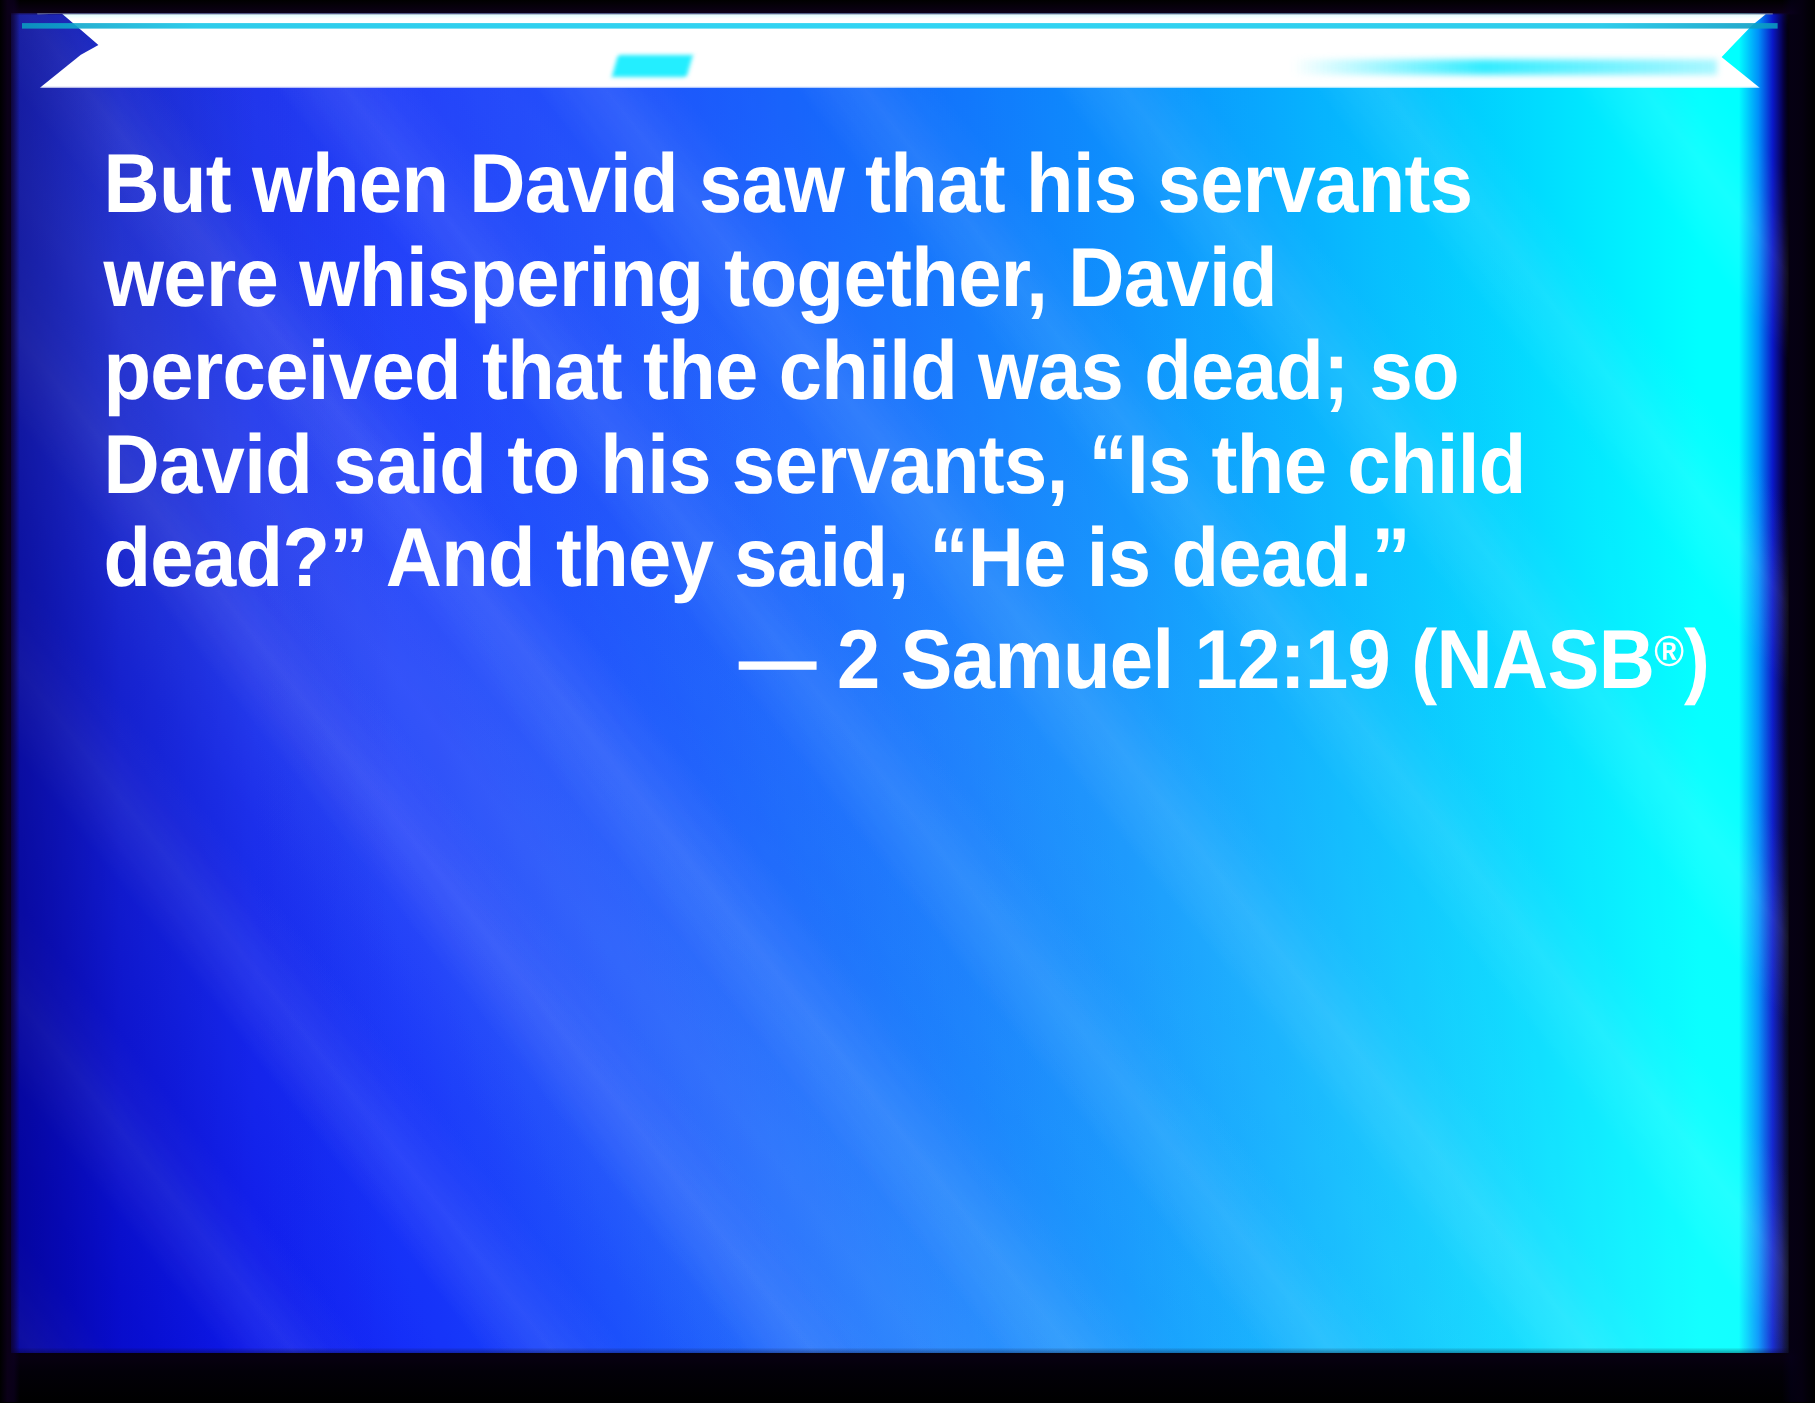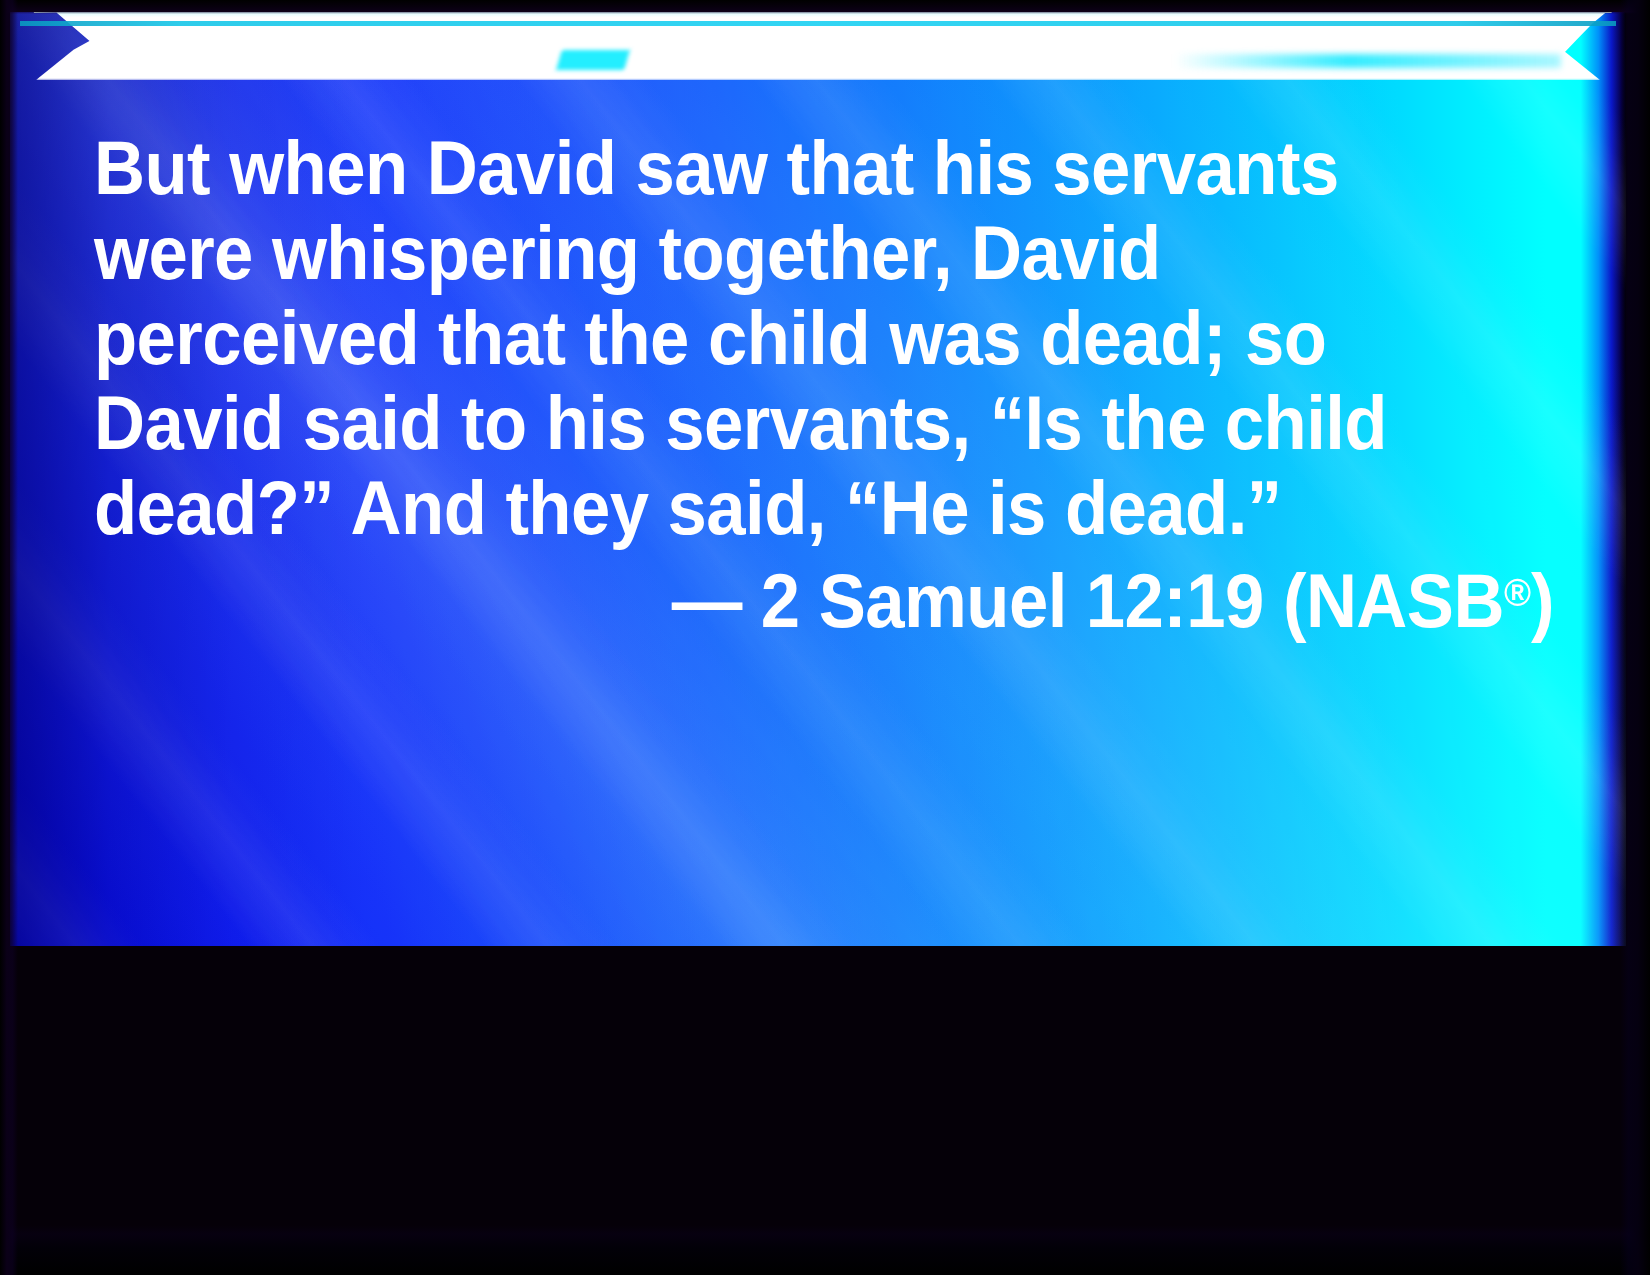--- a/index.html
+++ b/index.html
@@ -25,21 +25,21 @@
     background: #050008;
     z-index: 0;
   }
 
   
   .canvas {
     position: absolute;
     left: 10px;
     top: 12px;
     width: 1616px;
-    height: 934px;
+    height: 1218px;
     overflow: hidden;
     z-index: 1;
   }
 
   
   .bg-base {
     position: absolute;
     inset: 0;
     background: linear-gradient(
       to right,

